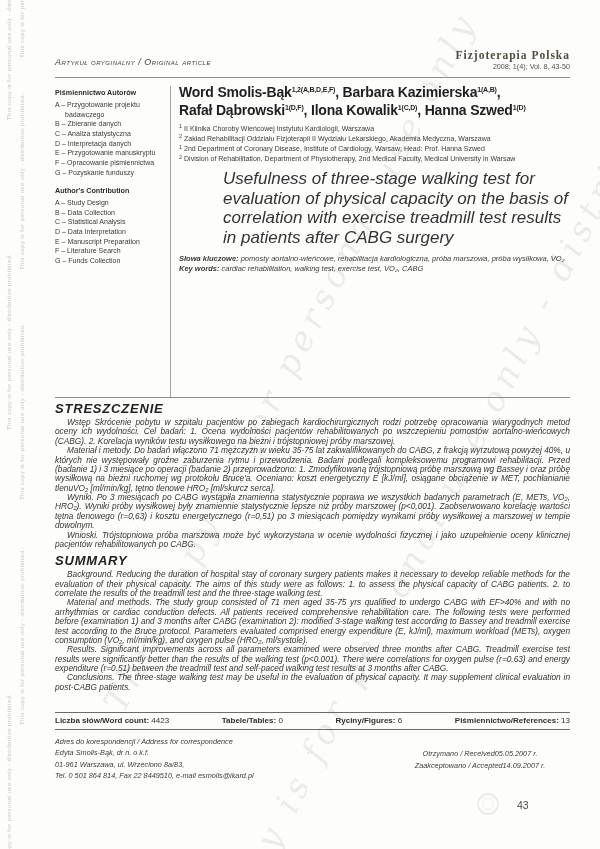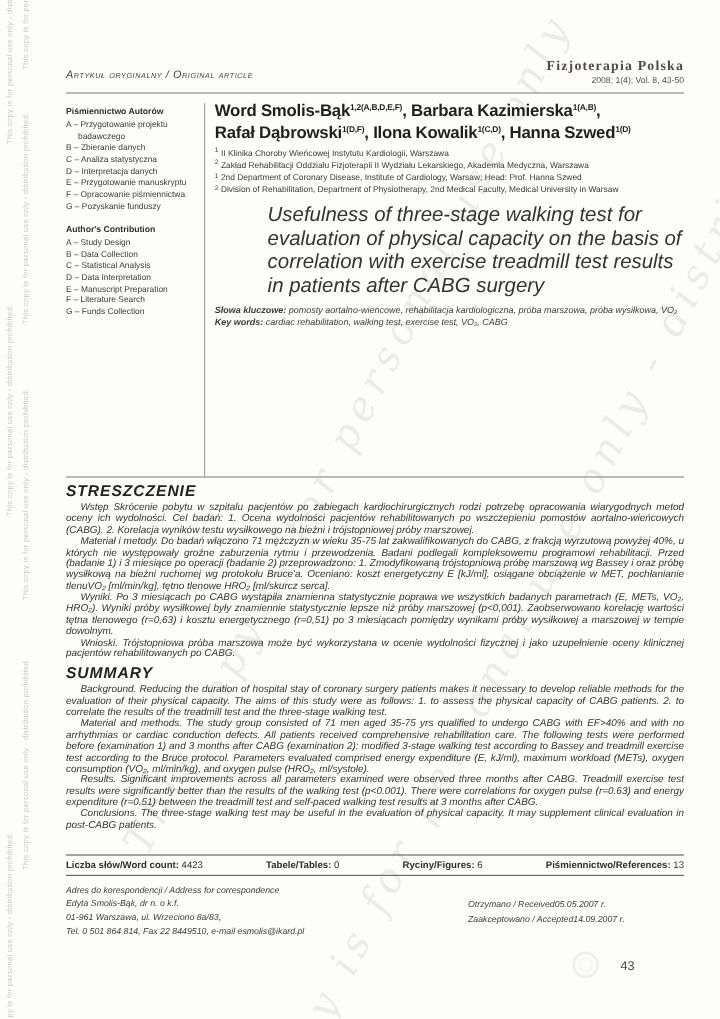--- a/index.html
+++ b/index.html
@@ -67,21 +67,21 @@
   .abs-label{font-weight:normal;}
   
   .stats-row{
     position:absolute;left:55px;top:716px;width:515px;display:flex;
     justify-content:space-between;font-size:8px;color:#2e2e2e;
   }
   .stat-label{font-weight:bold;}
   
   .correspondence{position:absolute;left:55px;top:736px;font-size:7.3px;font-style:italic;line-height:1.55;color:#3b3b3b;}
   .dates{position:absolute;left:390px;top:748px;width:180px;font-size:7.3px;font-style:italic;line-height:1.6;color:#3b3b3b;}
-  .date-row{display:flex;justify-content:flex-start;}
+  .date-row{display:flex;justify-content:center;}
   .logo-wm{
     position:absolute;left:477px;top:793px;width:22px;height:22px;border:2px solid #ededeb;
     border-radius:50%;box-sizing:border-box;
   }
   .logo-wm::after{
     content:"";position:absolute;left:3px;top:3px;right:3px;bottom:3px;
     border:1px solid #f1f1ef;border-radius:50%;
   }
   .page-number{position:absolute;left:517px;top:799px;font-size:10.5px;color:#4a4a4a;}
 </style>

